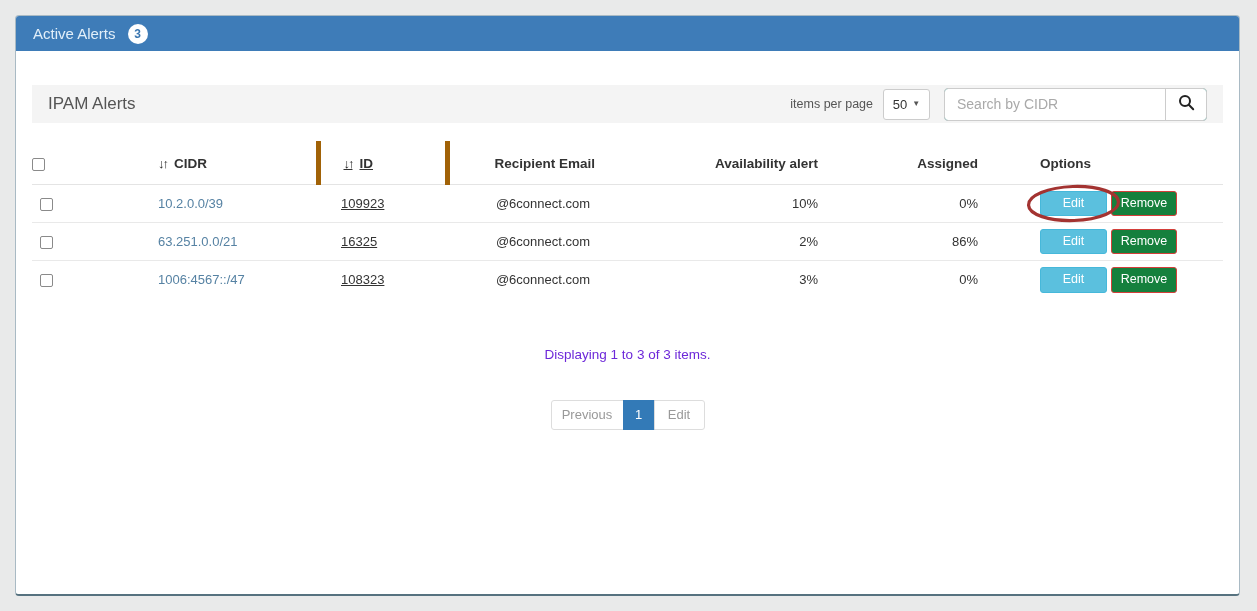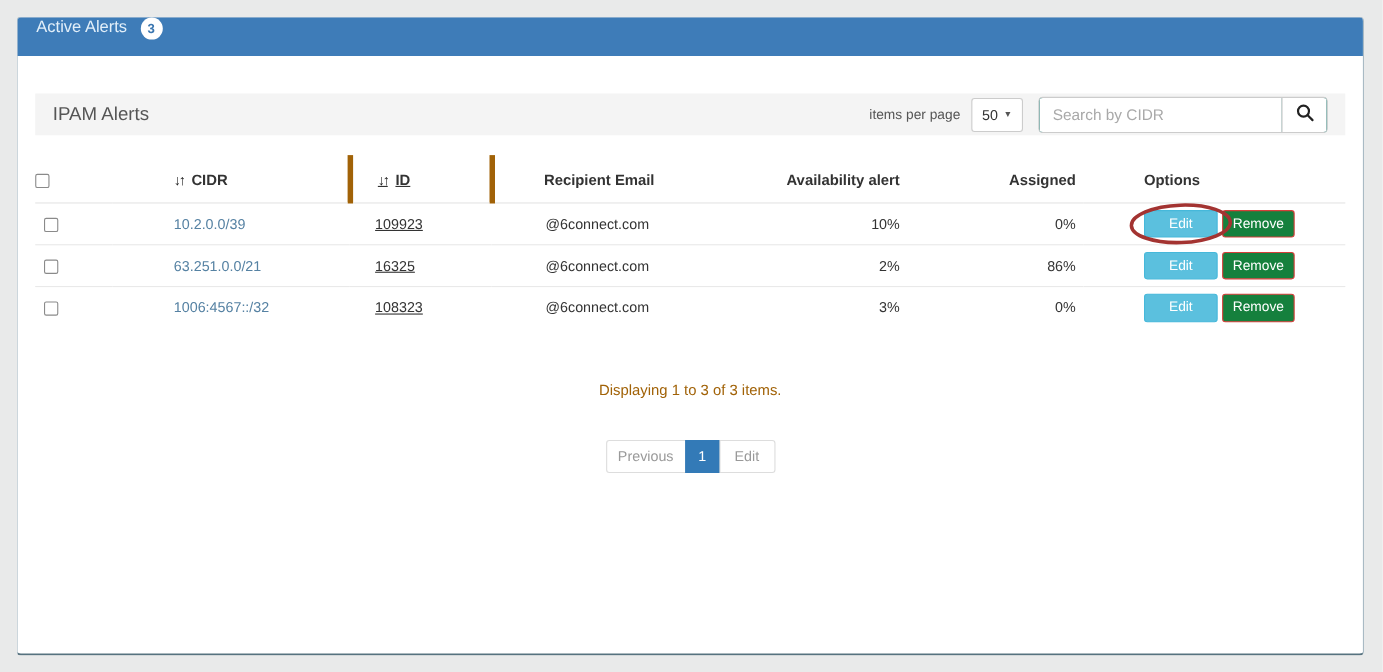--- a/index.html
+++ b/index.html
@@ -17,21 +17,21 @@
     width: 1225px; height: 581px;
     background: #ffffff;
     border: 1px solid #a9bac4;
     border-bottom: 2px solid #56727f;
     border-radius: 4px;
   }
 
   .panel-header {
     height: 35px; background: #3e7cb8;
     border-radius: 3px 3px 0 0;
-    display: flex; align-items: flex-start;
+    display: flex; align-items: center;
     padding: 0 17px;
   }
   .panel-title { color: #e2eff9; font-size: 15px; }
   .badge {
     margin-left: 12px; background: #fff; color: #3a76b0;
     height: 20px; min-width: 20px; padding: 0 5px;
     border-radius: 10px; font-size: 12px; font-weight: bold;
     display: inline-flex; align-items: center; justify-content: center;
   }
 
@@ -116,21 +116,21 @@
   }
   .btn-edit { width: 67px; background: #5bc0de; border-color: #46b8da; margin-right: 4px; }
   .btn-remove { width: 66px; background: #15803d; border-color: #d43f3a; }
 
   .edit-wrap { position: relative; display: inline-block; }
   .circle-annotation {
     position: absolute; left: -14px; top: -7px;
     pointer-events: none; z-index: 2;
   }
 
-  .display-text { text-align: center; font-size: 13.5px; color: #a16207; margin-top: 48px; }
+  .display-text { text-align: center; font-size: 13.5px; color: #6d28d9; margin-top: 48px; }
   .pagination { display: flex; justify-content: center; margin-top: 38px; }
   .page-group { display: inline-flex; }
   .page-btn {
     height: 30px; display: flex; align-items: center; justify-content: center;
     background: #fff; border: 1px solid #ddd; color: #999;
     font-size: 13px; cursor: pointer;
   }
   .page-prev { width: 73px; border-radius: 3px 0 0 3px; }
   .page-current { width: 32px; background: #337ab7; border-color: #337ab7; color: #fff; margin-left: -1px; }
   .page-next { width: 51px; border-radius: 0 3px 3px 0; margin-left: -1px; }
@@ -217,21 +217,21 @@
           <td class="cell-id">16325</td>
           <td class="cell-email">@6connect.com</td>
           <td class="cell-avail">2%</td>
           <td class="cell-assigned">86%</td>
           <td class="cell-options">
             <button class="btn btn-edit">Edit</button><button class="btn btn-remove">Remove</button>
           </td>
         </tr>
         <tr>
           <td class="cell-check"><input type="checkbox" style=""></td>
-          <td class="cell-cidr"><a class="cidr-link">1006:4567::/32</a></td>
+          <td class="cell-cidr"><a class="cidr-link">1006:4567::/47</a></td>
           <td class="cell-id">108323</td>
           <td class="cell-email">@6connect.com</td>
           <td class="cell-avail">3%</td>
           <td class="cell-assigned">0%</td>
           <td class="cell-options">
             <button class="btn btn-edit">Edit</button><button class="btn btn-remove">Remove</button>
           </td>
         </tr>
       </tbody>
     </table>

